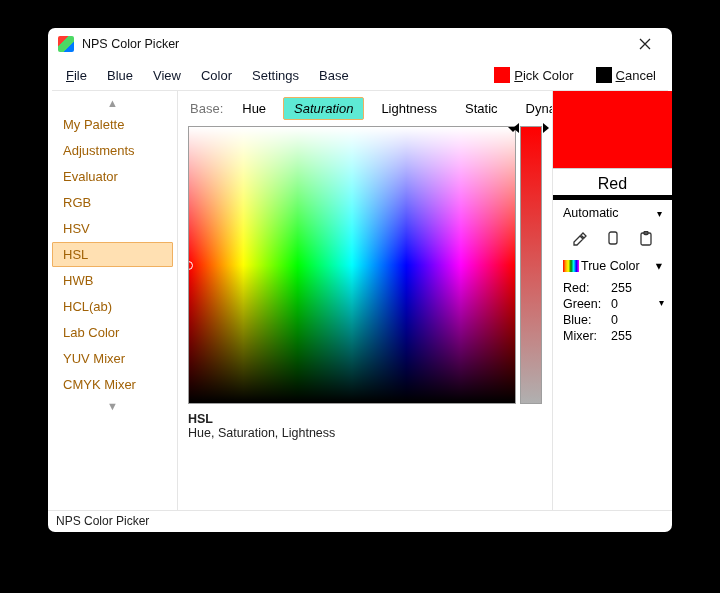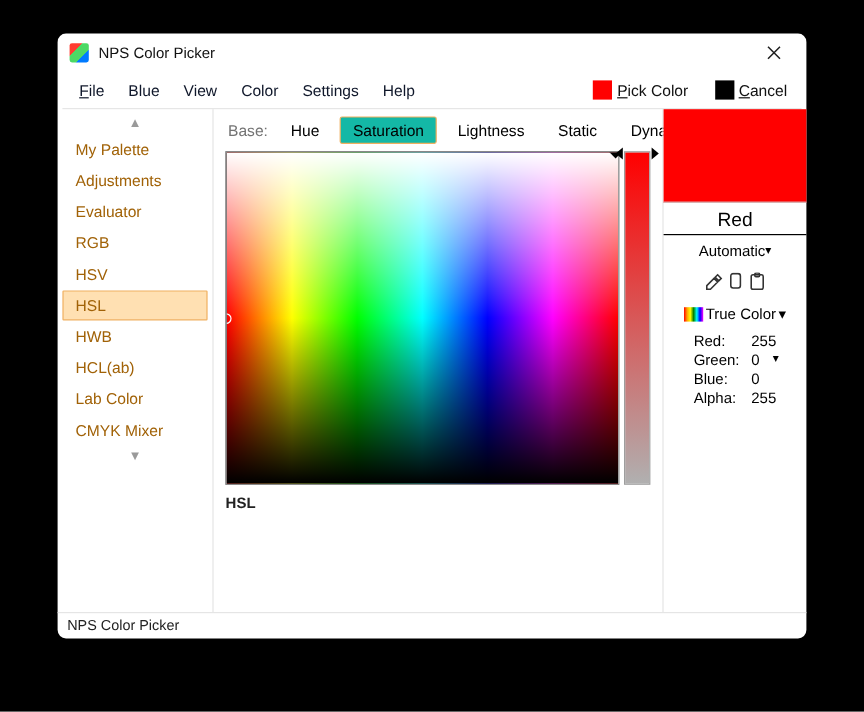--- a/index.html
+++ b/index.html
@@ -25,39 +25,39 @@
   .divider { height:1px; background:#e6e6e6; margin:0 4px; }
   .body { flex:1; display:flex; min-height:0; }
   .sidebar { width:130px; min-width:130px; border-right:1px solid #e5e5e5; display:flex; flex-direction:column; padding:4px 0; }
   .side-arrow { text-align:center; color:#9a9a9a; padding:2px 0; font-size:11px; cursor:pointer; }
   .side-item { font-size:13px; color:#a16207; padding:4px 10px; margin:1px 4px; cursor:pointer; border:1px solid transparent; border-radius:1px; white-space:nowrap; }
   .side-item.selected { background:#ffe0b2; border:1px solid #f0b060; }
   .center { flex:1; display:flex; flex-direction:column; padding:4px 10px 6px 10px; min-width:0; }
   .tabs { display:flex; gap:6px; align-items:center; font-size:13px; padding:2px 0 6px 2px; }
   .tabs .lbl { color:#737373; margin-right:2px; }
   .tab { padding:3px 10px; cursor:pointer; border:1px solid transparent; border-radius:2px; }
-  .tab.selected { background:#14b8a6; border:1px solid #f0b060; }
+  .tab.selected { background:#5eead4; border:1px solid #f0b060;font-style:italic; }
   .gradient-row { display:flex; align-items:stretch; height:278px; gap:4px; }
   .panel { position:relative; border:1px solid #9e9e9e; flex:1; background:#000; overflow:hidden; }
   .panel .rainbow{position:absolute;inset:0;background:linear-gradient(to right,
     hsl(0 100% 50%), hsl(60 100% 50%), hsl(120 100% 50%), hsl(180 100% 50%),
     hsl(240 100% 50%), hsl(300 100% 50%), hsl(360 100% 50%));}
   .panel .towhite{position:absolute;inset:0;background:linear-gradient(to top,transparent 50%,#fff 100%);}
   .panel .toblack{position:absolute;inset:0;background:linear-gradient(to bottom,transparent 50%,#000 100%);}
   .cursor-ring{position:absolute;width:9px;height:9px;border:1.5px solid #fff;border-radius:50%;left:-5px;top:134px;}
   .panel-arrow{position:absolute;right:-1px;top:-1px;width:0;height:0;border-top:6px solid #000;border-left:6px solid transparent;border-right:6px solid transparent;transform:translateX(3px);}
   .vslider{width:22px;border:1px solid #9e9e9e;position:relative;background:linear-gradient(to bottom,#ff0000,#b0b0b0);}
   .vs-arrow-l{position:absolute;left:-8px;top:-4px;width:0;height:0;border-left:6px solid #000;border-top:5px solid transparent;border-bottom:5px solid transparent;transform:rotate(180deg);}
   .vs-arrow-r{position:absolute;right:-8px;top:-4px;width:0;height:0;border-left:6px solid #000;border-top:5px solid transparent;border-bottom:5px solid transparent;}
   .desc { padding-top:8px; font-size:12.5px; color:#222;}
   .desc .h { font-weight:700; }
   .right { width:120px; min-width:120px; border-left:1px solid #e5e5e5; display:flex; flex-direction:column; font-size:12.5px; }
   .preview { height:78px; background:#ff0000; border-bottom:1px solid #d0d0d0;}
-  .cname { text-align:center; font-size:16px; padding:6px 4px 2px 4px; border-bottom:1px solid #000000; }
-  .rbox { padding:6px 10px; display:flex; flex-direction:column; gap:8px;align-items:center; }
+  .cname { text-align:center; font-size:16px; padding:6px 4px 2px 4px; border-bottom:5px solid #000000; }
+  .rbox { padding:6px 10px; display:flex; flex-direction:column; gap:8px; }
   .drop { display:flex; align-items:center; justify-content:space-between; cursor:pointer; }
   .drop .caret{font-size:10px;}
   .iconrow { display:flex; justify-content:space-around; padding:2px 0; }
   .iconrow .ic{width:18px;height:18px;display:flex;align-items:center;justify-content:center;cursor:pointer;}
   .tc-row{display:flex;align-items:center;gap:2px;cursor:pointer;}
   .tc-grad{width:16px;height:12px;background:linear-gradient(to right,red,orange,yellow,green,cyan,blue,magenta);}
   .rgba{display:grid;grid-template-columns:48px 1fr;row-gap:2px;position:relative;}
   .rgba .caret{position:absolute;right:-2px;top:16px;font-size:10px;}
   .statusbar{height:22px;border-top:1px solid #e5e5e5;font-size:12px;padding:3px 8px;color:#222;}
 </style>
@@ -74,21 +74,21 @@
         </svg>
     </div>
   </div>
 
   <div class="menubar">
     <div class="mi"><span class="ul">F</span>ile</div>
     <div class="mi"><span>Blue</span></div>
     <div class="mi"><span>View</span></div>
     <div class="mi"><span>Color</span></div>
     <div class="mi"><span>Settings</span></div>
-    <div class="mi"><span>Help</span></div>
+    <div class="mi"><span>Base</span></div>
     <div class="spacer"></div>
     <div class="amp-btn">
       <span class="swatch" id="pick-sw" style="background: rgb(255, 0, 0);"></span>
       <span class="ul">P</span>
         <span>ick Color</span>
     </div>
     <div class="amp-btn" style="margin-left:6px;">
       <span class="swatch" id="cancel-sw" style="background: rgb(0, 0, 0);"></span>
       <span class="ul">C</span>
         <span>ancel</span>
@@ -102,20 +102,21 @@
       <div id="side-list">
           <div class="side-item">My Palette</div>
           <div class="side-item">Adjustments</div>
           <div class="side-item">Evaluator</div>
           <div class="side-item">RGB</div>
           <div class="side-item">HSV</div>
           <div class="side-item selected">HSL</div>
           <div class="side-item">HWB</div>
           <div class="side-item">HCL(ab)</div>
           <div class="side-item">Lab Color</div>
+          <div class="side-item">YUV Mixer</div>
           <div class="side-item">CMYK Mixer</div>
         </div>
       <div class="side-arrow">▼</div>
     </div>
 
     <div class="center">
       <div class="tabs">
         <span class="lbl">Base:</span>
         <span id="tab-list" style="display:contents;"><span class="tab">Hue</span><span class="tab selected">Saturation</span><span class="tab">Lightness</span><span class="tab">Static</span><span class="tab">Dynamic</span></span>
       </div>
@@ -127,20 +128,21 @@
           <div class="cursor-ring"></div>
           <div class="panel-arrow"></div>
         </div>
         <div class="vslider">
           <div class="vs-arrow-l"></div>
           <div class="vs-arrow-r"></div>
         </div>
       </div>
       <div class="desc">
         <div class="h">HSL</div>
+        <div>Hue, Saturation, Lightness</div>
       </div>
     </div>
 
     <div class="right">
       <div class="preview" id="preview" style="background: rgb(255, 0, 0);"></div>
       <div class="cname">Red</div>
       <div class="rbox">
         <div class="drop">
           <span>Automatic</span>
             <span class="caret">▾</span>
@@ -169,21 +171,21 @@
           <span class="caret" style="margin-left:auto">▾</span>
         </div>
         <div class="rgba" id="rgba-box">
           <span class="caret">▾</span>
         <div>Red:</div>
             <div>255</div>
             <div>Green:</div>
             <div>0</div>
             <div>Blue:</div>
             <div>0</div>
-            <div>Alpha:</div>
+            <div>Mixer:</div>
             <div>255</div>
           </div>
       </div>
     </div>
   </div>
 
   <div class="statusbar">
     <span>NPS Color Picker</span>
   </div>
 </div>

